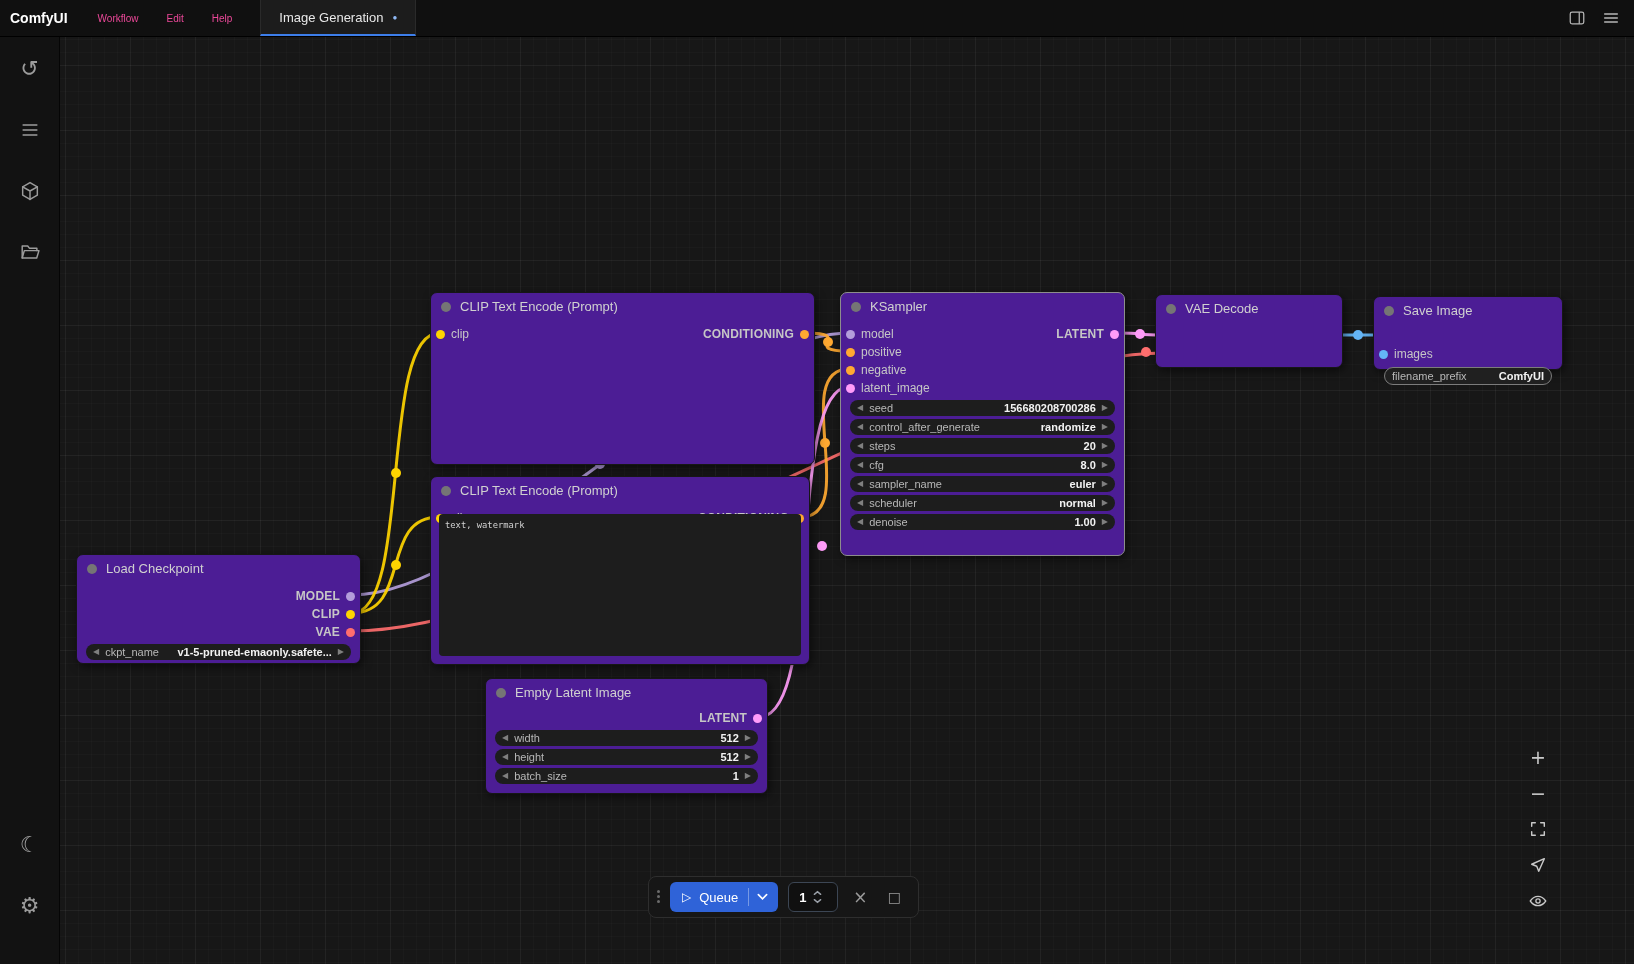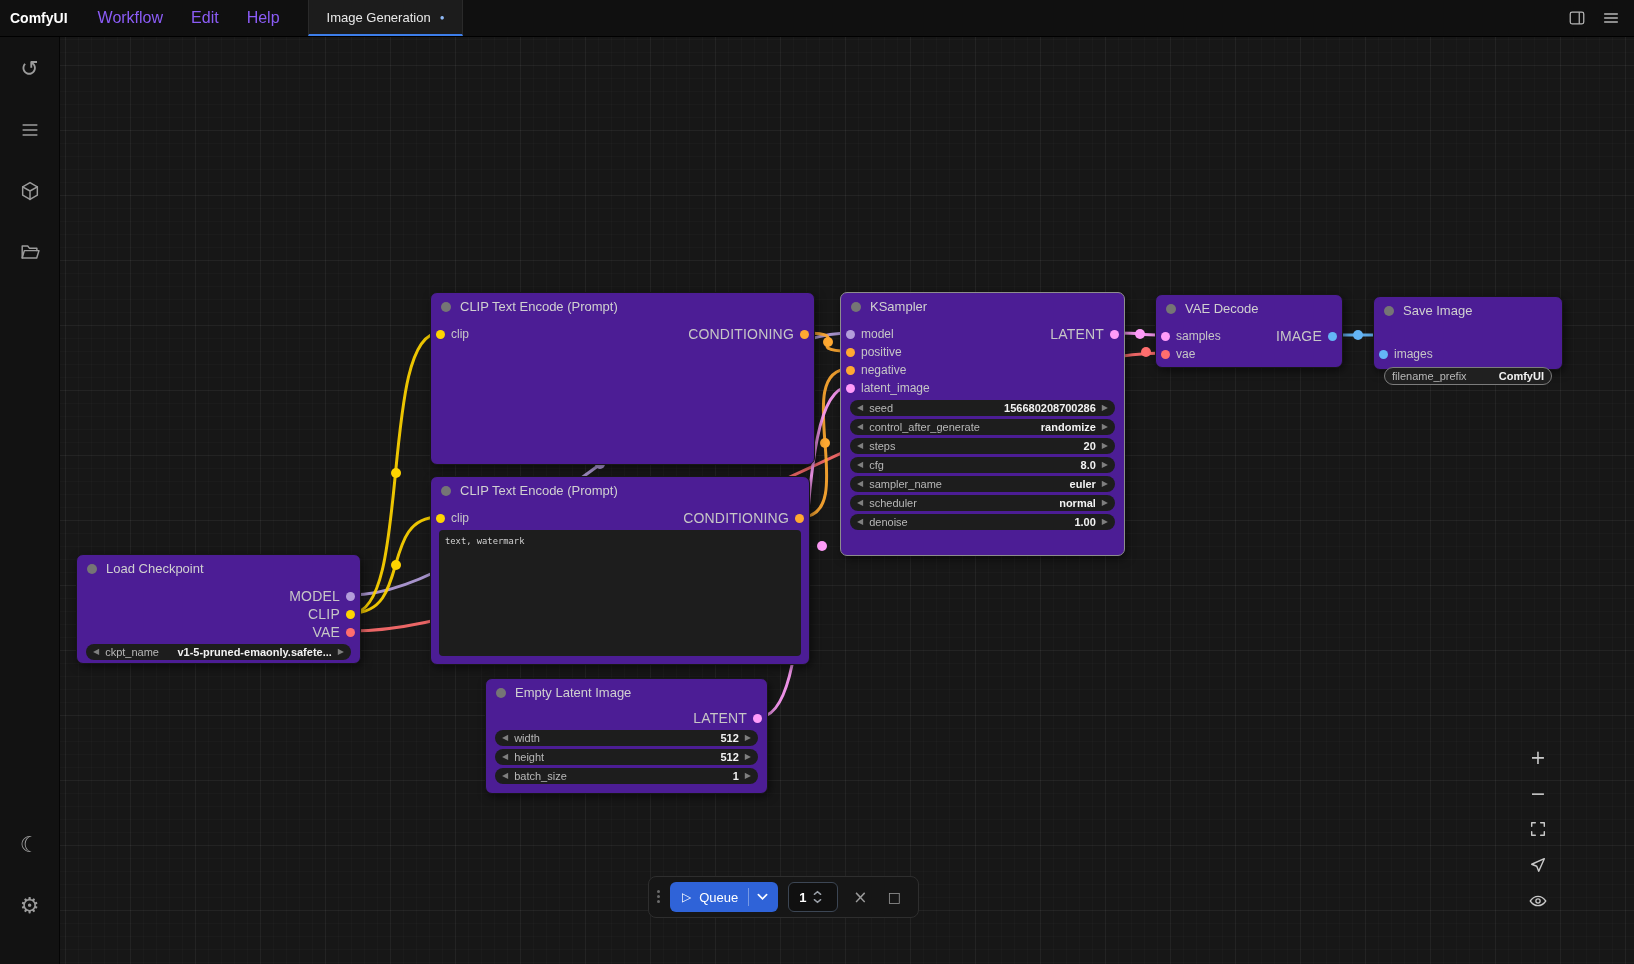--- a/index.html
+++ b/index.html
@@ -15,21 +15,21 @@
       linear-gradient(90deg, rgba(255,255,255,.016) 1px, transparent 1px);
     background-size:65px 65px,65px 65px,13px 13px,13px 13px; z-index:0; }
 
   .wires { position:absolute; inset:0; z-index:1; }
   .wire { fill:none; stroke-width:3; stroke-linecap:round; opacity:.92; }
 
   
   .topbar { position:absolute; top:0; left:0; right:0; height:37px; background:#101010;
     border-bottom:1px solid #000; display:flex; align-items:stretch; z-index:30; }
   .logo { color:#fff; font-weight:bold; font-size:14px; display:flex; align-items:center; padding:0 16px 0 10px; }
-  .menu-item { color:#8b5cf6; font-size:16px; display:flex; align-items:center; padding:0 14px; cursor:pointer; }
+  .menu-item { color:#ec4899; font-size:10px; display:flex; align-items:center; padding:0 14px; cursor:pointer; }
   .tab { margin-left:14px; display:flex; align-items:center; gap:9px; padding:0 18px;
     background:#1c1c1c; border-left:1px solid #2a2a2a; border-right:1px solid #2a2a2a;
     border-bottom:2px solid #3d7eea; color:#e8e8e8; font-size:13px; }
   .tab .dirty { color:#8fb8f5; font-size:8px; }
   .topbar-right { margin-left:auto; display:flex; align-items:center; gap:4px; padding-right:8px; color:#b5b5b5; }
   .tb-icon { width:30px; height:28px; display:flex; align-items:center; justify-content:center; border-radius:4px; cursor:pointer; }
 
   
   .sidebar { position:absolute; top:37px; left:0; bottom:0; width:60px; background:#121212;
     border-right:1px solid #050505; z-index:30; display:flex; flex-direction:column; align-items:center;
@@ -43,21 +43,21 @@
   .node { position:absolute; background:#4c1d95; border:1px solid #161616; border-radius:7px;
     box-shadow:2px 3px 9px rgba(0,0,0,.5); z-index:2; color:#c8c8c8; font-size:12px; }
   .node.selected { border-color:#8d8d8d; }
   .node-header { height:27px; display:flex; align-items:center; gap:9px; padding:0 10px;
     font-size:13px; color:#d0d0d0; cursor:move; }
   .collapse-dot { width:10px; height:10px; border-radius:50%; background:#757575; flex:0 0 auto; }
   .prow { height:18px; display:flex; align-items:center; padding:0 5px; }
   .pin  { display:flex; align-items:center; gap:6px; }
   .pout { display:flex; align-items:center; gap:6px; margin-left:auto; }
   .plabel { font-size:12px; color:#c6c6c6; }
-  .plabel.out { font-weight:normal; font-size:14px; letter-spacing:.2px;padding-left:42px; }
+  .plabel.out { font-weight:bold; font-size:12px; letter-spacing:.2px;padding-left:42px; }
   .port-dot { width:9px; height:9px; border-radius:50%; cursor:crosshair; }
   .c-model { background:#B39DDB; } .c-clip { background:#FFD500; } .c-vae { background:#FF6E6E; }
   .c-cond { background:#FFA931; } .c-latent { background:#FF9CF9; } .c-image { background:#64B5F6; }
 
   .widget { height:16px; margin:3px 9px; background:#1d1d1d; border-radius:8px;
     display:flex; align-items:center; gap:6px; padding:0 7px; font-size:11px; color:#b8b8b8; cursor:pointer; }
   .widget .arrow { font-size:8px; color:#7f7f7f; line-height:1; }
   .widget .wval { margin-left:auto; color:#f2f2f2; font-weight:bold; white-space:nowrap; }
   .widget.outlined { height:18px; background:#202020; border:1px solid #7c7c7c; border-radius:9px; margin:4px 10px; }
 
@@ -177,21 +177,21 @@
   <div class="prow" style="margin-top:5px;">
     <div class="pin">
         <span class="port-dot c-clip"></span>
         <span class="plabel">clip</span>
       </div>
     <div class="pout">
         <span class="plabel out">CONDITIONING</span>
         <span class="port-dot c-cond"></span>
       </div>
   </div>
-  <div class="ntext" style="top:53px;">text, watermark</div>
+  <div class="ntext" style="top:37px;">text, watermark</div>
 </div>
 
 <div class="node selected" style="left:840px;top:292px;width:285px;height:264px;">
   <div class="node-header">
     <span class="collapse-dot"></span>
     <span>KSampler</span>
   </div>
   <div style="margin-top:5px;">
     <div class="prow">
       <div class="pin">
@@ -263,38 +263,20 @@
     <span>denoise</span>
     <span class="wval">1.00</span>
     <span class="arrow">▶</span>
   </div>
 </div>
 
 <div class="node" style="left:1155px;top:294px;width:188px;height:74px;">
   <div class="node-header">
     <span class="collapse-dot"></span>
     <span>VAE Decode</span>
-  </div>
-  <div style="margin-top:5px;">
-    <div class="prow">
-      <div class="pin">
-          <span class="port-dot c-latent"></span>
-          <span class="plabel">samples</span>
-        </div>
-      <div class="pout">
-          <span class="plabel out">IMAGE</span>
-          <span class="port-dot c-image"></span>
-        </div>
-    </div>
-    <div class="prow">
-        <div class="pin">
-          <span class="port-dot c-vae"></span>
-          <span class="plabel">vae</span>
-        </div>
-      </div>
   </div>
 </div>
 
 <div class="node" style="left:1373px;top:296px;width:190px;height:74px;">
   <div class="node-header">
     <span class="collapse-dot"></span>
     <span>Save Image</span>
   </div>
   <div class="prow" style="margin-top:21px;">
     <div class="pin">

